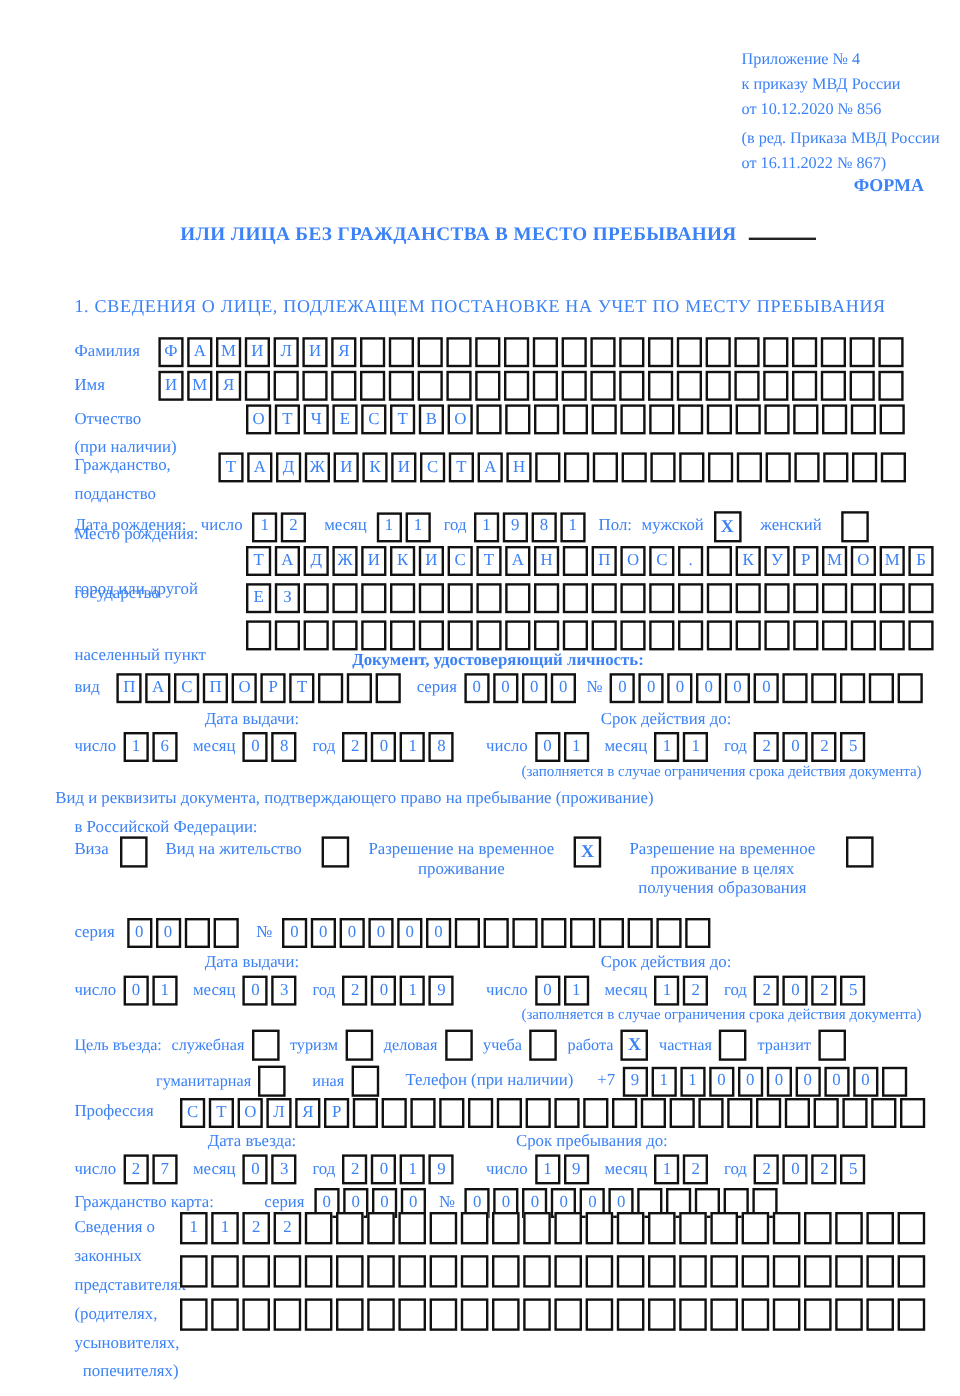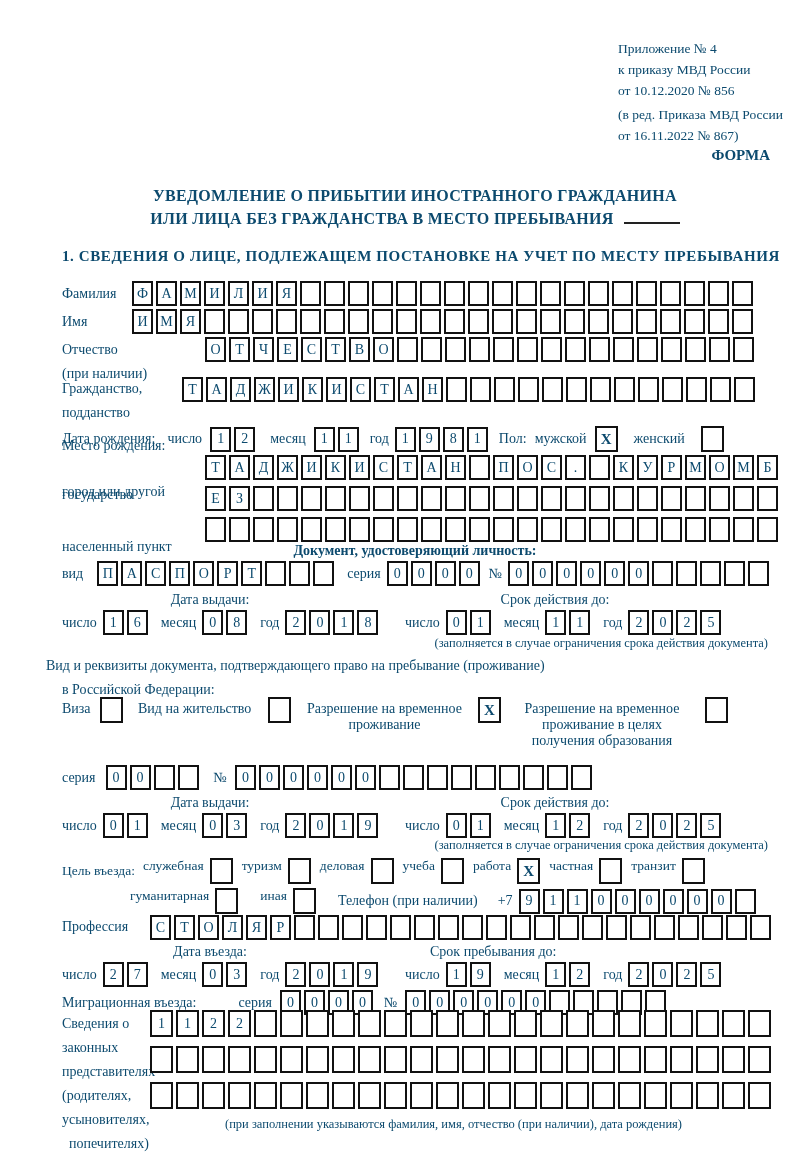--- a/index.html
+++ b/index.html
@@ -1,54 +1,53 @@
 <!DOCTYPE html>
 <html><head>
 <meta charset="utf-8">
 <style>
   html,body{margin:0;padding:0;background:#fff}
   .page{position:relative;width:800px;height:1163px;background:#ffffff;
-        font-family:"Liberation Serif","DejaVu Serif",serif;color:#0c4a6e;overflow:hidden}
+        font-family:"Liberation Serif","DejaVu Serif",serif;color:#3b82f6;overflow:hidden}
   .abs{position:absolute}
   .row{position:absolute;display:flex;align-items:center}
   .boxes{display:flex;flex-wrap:nowrap}
   .cell{box-sizing:border-box;width:21px;height:25px;border:2px solid #111;margin-right:3px;
         display:inline-flex;align-items:center;justify-content:center;font-size:14px;flex:0 0 auto;background:#fff}
   .wide .cell{width:23px;height:27px}
   .chk{box-sizing:border-box;width:23px;height:26px;border:2px solid #111;
        display:inline-flex;align-items:center;justify-content:center;font-size:15px;flex:0 0 auto;font-weight:bold}
   .lbl{font-size:14px;white-space:nowrap}
   .sm{font-size:12.5px;white-space:nowrap}
   .b{font-weight:bold}
   .hdr{font-size:13.5px;line-height:21px;white-space:nowrap}
   .title{font-size:16px;font-weight:bold;letter-spacing:.3px;text-align:center;line-height:23px}
-  .sect{font-size:15px;font-weight:bold;letter-spacing:.6px;white-space:nowrap}
+  .sect{font-size:15px;font-weight:normal;letter-spacing:.6px;white-space:nowrap}
   .uline{display:inline-block;width:56px;border-bottom:2.5px solid #222;height:14px;margin-left:10px}
   .dg{display:flex;align-items:center}
   .dg .lbl{margin:0 6px 0 0}
   .dg .boxes{margin-right:10px}
-  .pair{display:flex;margin-right:9px}
+  .pair{display:flex;align-items:center;margin-right:9px}
   .pair .lbl{margin-right:6px;font-size:13.5px}
 </style>
 </head>
 <body>
 
 <div class="page">
 
   <div class="abs hdr" style="left:618px;top:38px">
     <div>Приложение № 4</div>
     <div>к приказу МВД России</div>
     <div>от 10.12.2020 № 856</div>
     <div style="margin-top:3px">(в ред. Приказа МВД России</div>
     <div>от 16.11.2022 № 867)</div>
   </div>
   <div class="abs b" style="right:30px;top:147px;font-size:15px">ФОРМА</div>
 
   <div class="abs title" style="left:62px;top:184px;width:706px">
-    <div>УВЕДОМЛЕНИЕ О ПРИБЫТИИ ИНОСТРАННОГО ГРАЖДАНИНА</div>
     <div><span>ИЛИ ЛИЦА БЕЗ ГРАЖДАНСТВА В МЕСТО ПРЕБЫВАНИЯ</span><span class="uline"></span></div>
   </div>
 
   <div class="abs sect" style="left:62px;top:248px">1. СВЕДЕНИЯ О ЛИЦЕ, ПОДЛЕЖАЩЕМ ПОСТАНОВКЕ НА УЧЕТ ПО МЕСТУ ПРЕБЫВАНИЯ</div>
 
   <div class="abs lbl" style="left:62px;top:286px">Фамилия</div>
   <div class="row" style="left:132px;top:281px">
       <span class="cell">Ф</span>
       <span class="cell">А</span>
       <span class="cell">М</span>
@@ -561,21 +560,21 @@
     <span class="lbl">год</span>
     <span class="boxes">
         <span class="cell">2</span>
         <span class="cell">0</span>
         <span class="cell">2</span>
         <span class="cell">5</span>
       </span>
   </div>
 
   <div class="row" style="left:62px;top:990px">
-    <span class="lbl" style="margin-right:42px">Миграционная въезда:</span>
+    <span class="lbl" style="margin-right:42px">Гражданство карта:</span>
     <span class="lbl" style="margin-right:8px">серия</span>
     <span class="boxes" style="margin-right:8px">
         <span class="cell">0</span>
         <span class="cell">0</span>
         <span class="cell">0</span>
         <span class="cell">0</span>
       </span>
     <span class="lbl" style="margin-right:8px">№</span>
     <span class="boxes">
         <span class="cell">0</span>
@@ -669,15 +668,14 @@
       <span class="cell"></span>
       <span class="cell"></span>
       <span class="cell"></span>
       <span class="cell"></span>
       <span class="cell"></span>
       <span class="cell"></span>
       <span class="cell"></span>
       <span class="cell"></span>
       <span class="cell"></span>
     </div>
-  <div class="abs sm" style="left:225px;top:1117px">(при заполнении указываются фамилия, имя, отчество (при наличии), дата рождения)</div>
 
 </div>
 
 </body></html>

